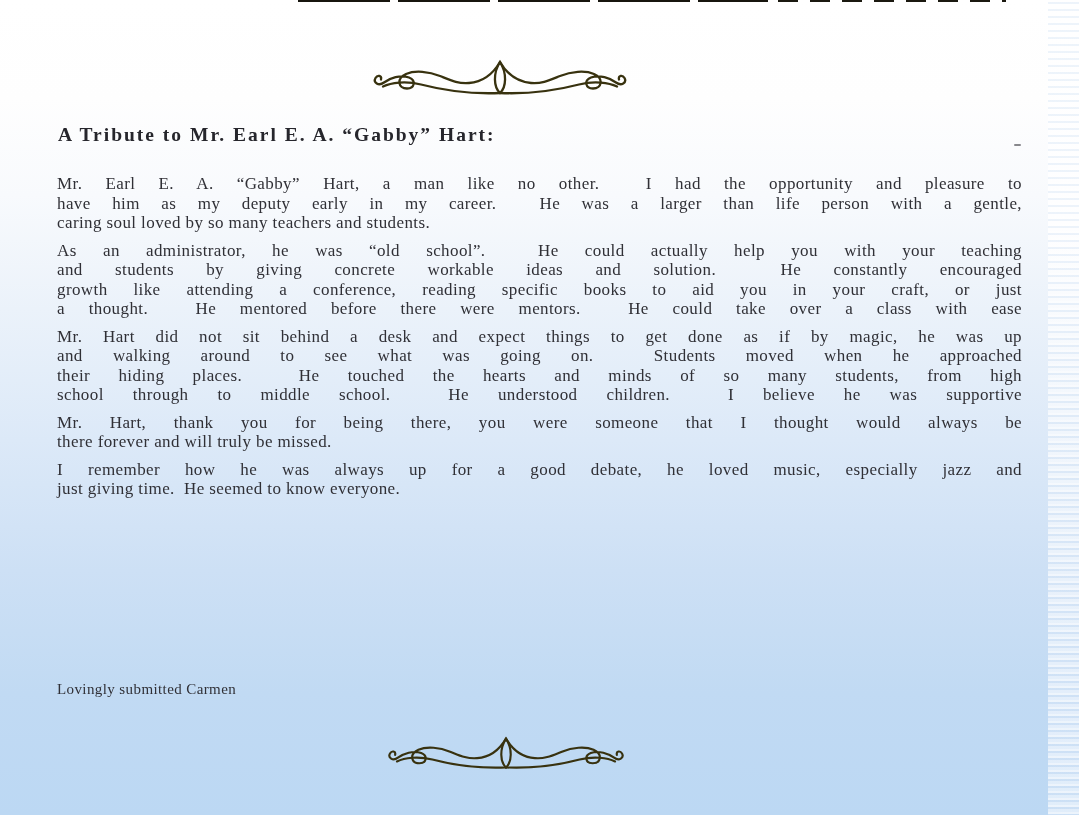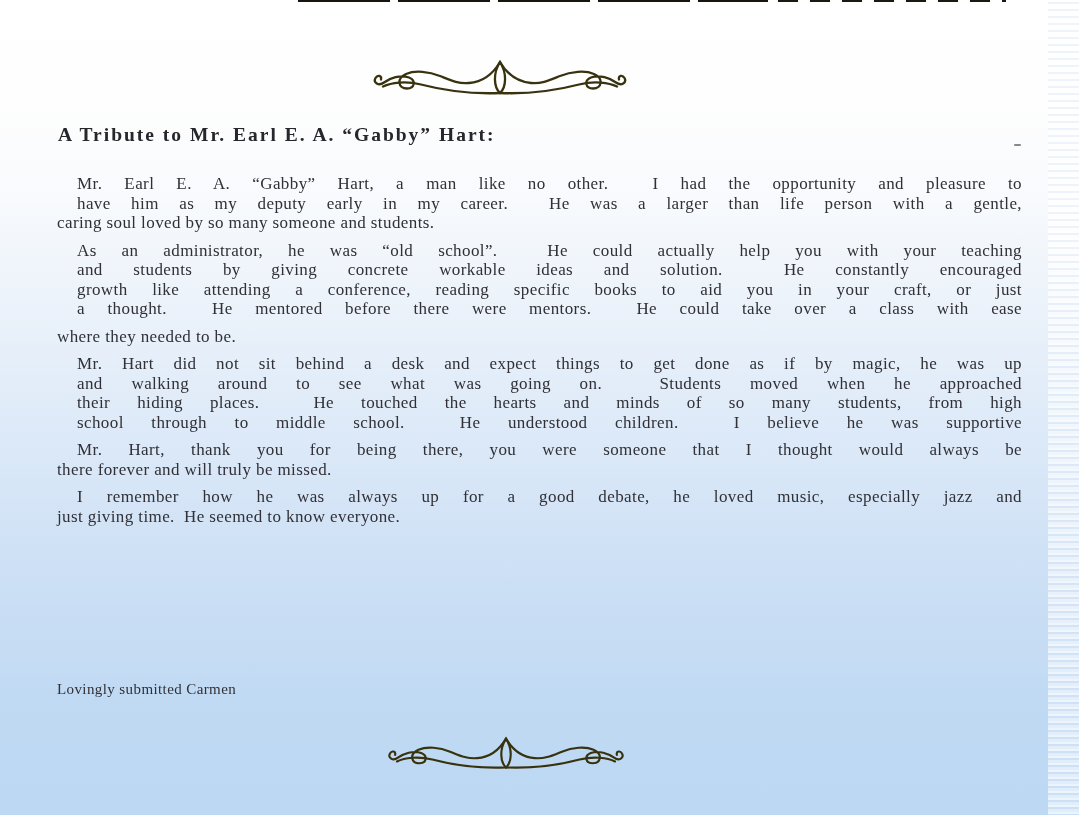--- a/index.html
+++ b/index.html
@@ -27,21 +27,21 @@
   .flourish svg{width:100%;height:100%;display:block;}
   .title{
     position:absolute;left:58px;top:124px;margin:0;
     font-size:19.5px;font-weight:700;letter-spacing:2px;color:#26262c;
   }
   .body-text{
     position:absolute;left:57px;top:174px;width:965px;
     color:#303036;font-size:17px;letter-spacing:0.4px;line-height:19.5px;
   }
   .para{margin:0 0 8px 0;}
-  .para-lines{white-space:pre-line;text-align:justify;text-align-last:justify;margin-left:20px;}
+  .para-lines{white-space:pre-line;text-align:justify;text-align-last:justify;}
   .para-last{text-align:left;}
   .closing{
     position:absolute;left:57px;top:681px;
     font-size:15px;letter-spacing:0.4px;color:#303036;
   }
 </style>
 </head>
 <body>
 
 <div class="page">
@@ -64,30 +64,29 @@
       </g>
     </svg>
   </div>
 
   <h1 class="title">A Tribute to Mr. Earl E. A. “Gabby” Hart:</h1>
 
   <div class="body-text">
     <div class="para">
       <div class="para-lines">Mr. Earl E. A. “Gabby” Hart, a man like no other.&nbsp; I had the opportunity and pleasure to
 have him as my deputy early in my career.&nbsp; He was a larger than life person with a gentle,</div>
-      <div class="para-last">caring soul loved by so many someone and students.</div>
+      <div class="para-last">caring soul loved by so many teachers and students.</div>
     </div>
     <div class="para">
       <div class="para-lines">As an administrator, he was “old school”.&nbsp; He could actually help you with your teaching
 and students by giving concrete workable ideas and solution.&nbsp; He constantly encouraged
 growth like attending a conference, reading specific books to aid you in your craft, or just
 a thought.&nbsp; He mentored before there were mentors.&nbsp; He could take over a class with ease</div>
     </div>
     <div class="para">
-      <div class="para-last">where they needed to be.</div>
     </div>
     <div class="para">
       <div class="para-lines">Mr. Hart did not sit behind a desk and expect things to get done as if by magic, he was up
 and walking around to see what was going on.&nbsp; Students moved when he approached
 their hiding places.&nbsp; He touched the hearts and minds of so many students, from high
 school through to middle school.&nbsp; He understood children.&nbsp; I believe he was supportive</div>
     </div>
     <div class="para">
       <div class="para-lines">Mr. Hart, thank you for being there, you were someone that I thought would always be</div>
       <div class="para-last">there forever and will truly be missed.</div>

